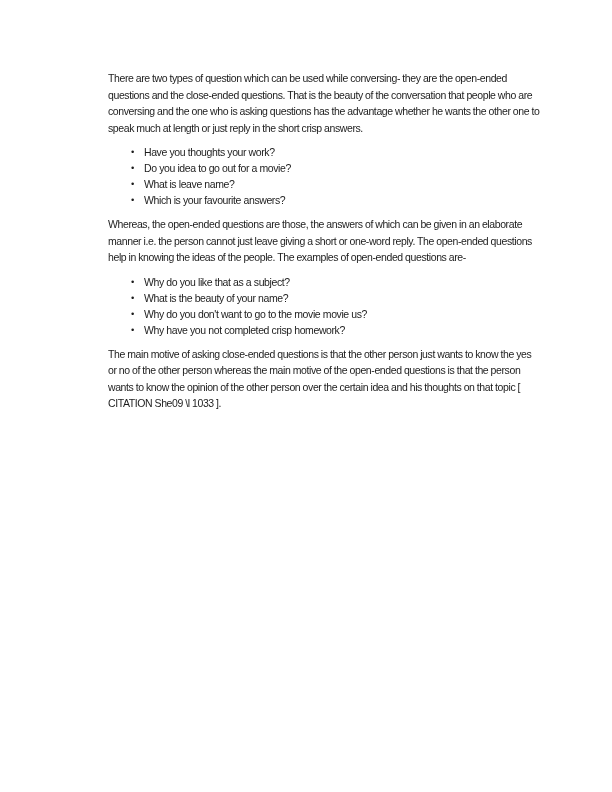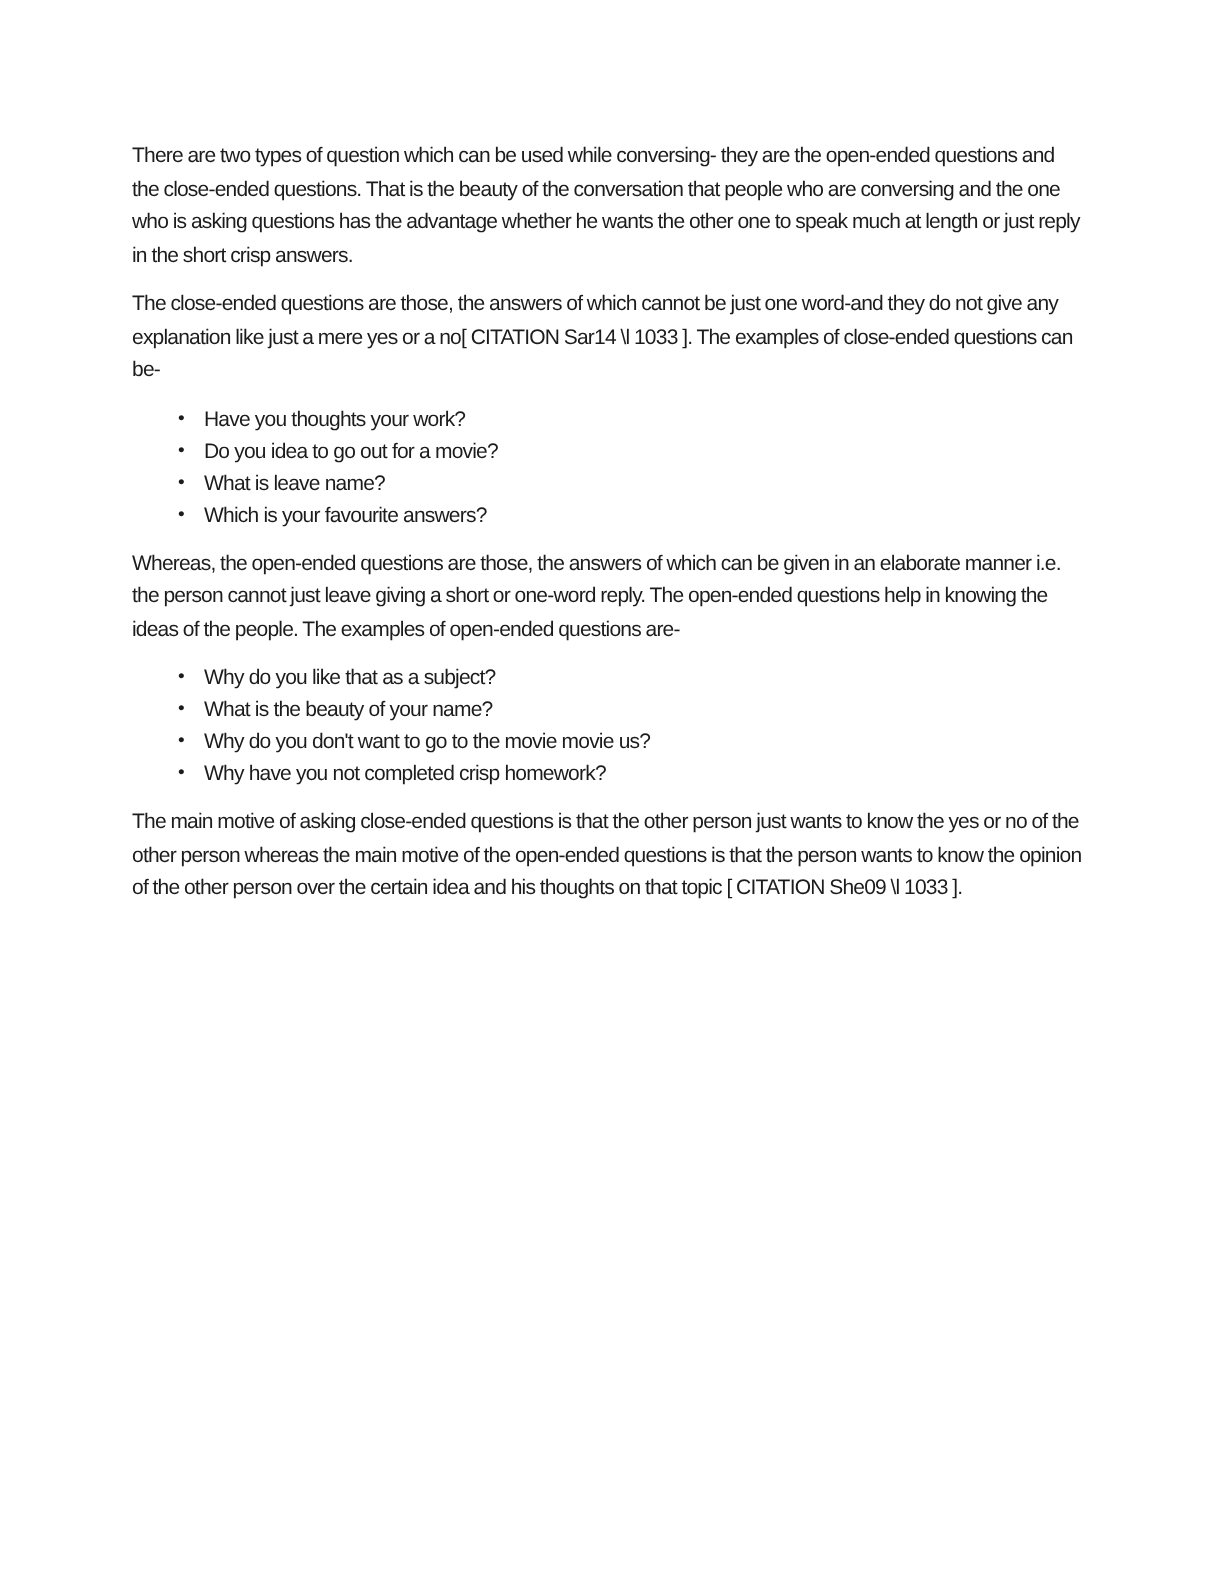--- a/index.html
+++ b/index.html
@@ -11,21 +11,21 @@
     height: 792px;
     background: #ffffff;
     font-family: "Liberation Sans", "DejaVu Sans", sans-serif;
     color: #1c1c1c;
     overflow: hidden;
   }
   .page {
     box-sizing: border-box;
     width: 612px;
     height: 792px;
-    padding: 70px 71px 0 66px;
+    padding: 70px 71px 0 108px;
   }
   .para {
     margin: 0 0 8px 0;
     font-size: 10.5px;
     line-height: 16.5px;
     letter-spacing: -0.4px;
     word-spacing: -0.2px;
     text-align: left;
   }
   .doc-list {
@@ -53,21 +53,20 @@
     flex: 1;
   }
 </style>
 </head>
 <body>
 
 <div class="page">
 
   <p class="para">There are two types of question which can be used while conversing- they are the open-ended questions and the close-ended questions. That is the beauty of the conversation that people who are conversing and the one who is asking questions has the advantage whether he wants the other one to speak much at length or just reply in the short crisp answers.</p>
 
-  <p class="para">The close-ended questions are those, the answers of which cannot be just one word-and they do not give any explanation like just a mere yes or a no[ CITATION Sar14 \l 1033 ]. The examples of close-ended questions can be-</p>
 
   <ul class="doc-list">
     <li>
       <span class="bullet">•</span>
       <span class="li-text">Have you thoughts your work?</span>
     </li>
     <li>
       <span class="bullet">•</span>
       <span class="li-text">Do you idea to go out for a movie?</span>
     </li>

